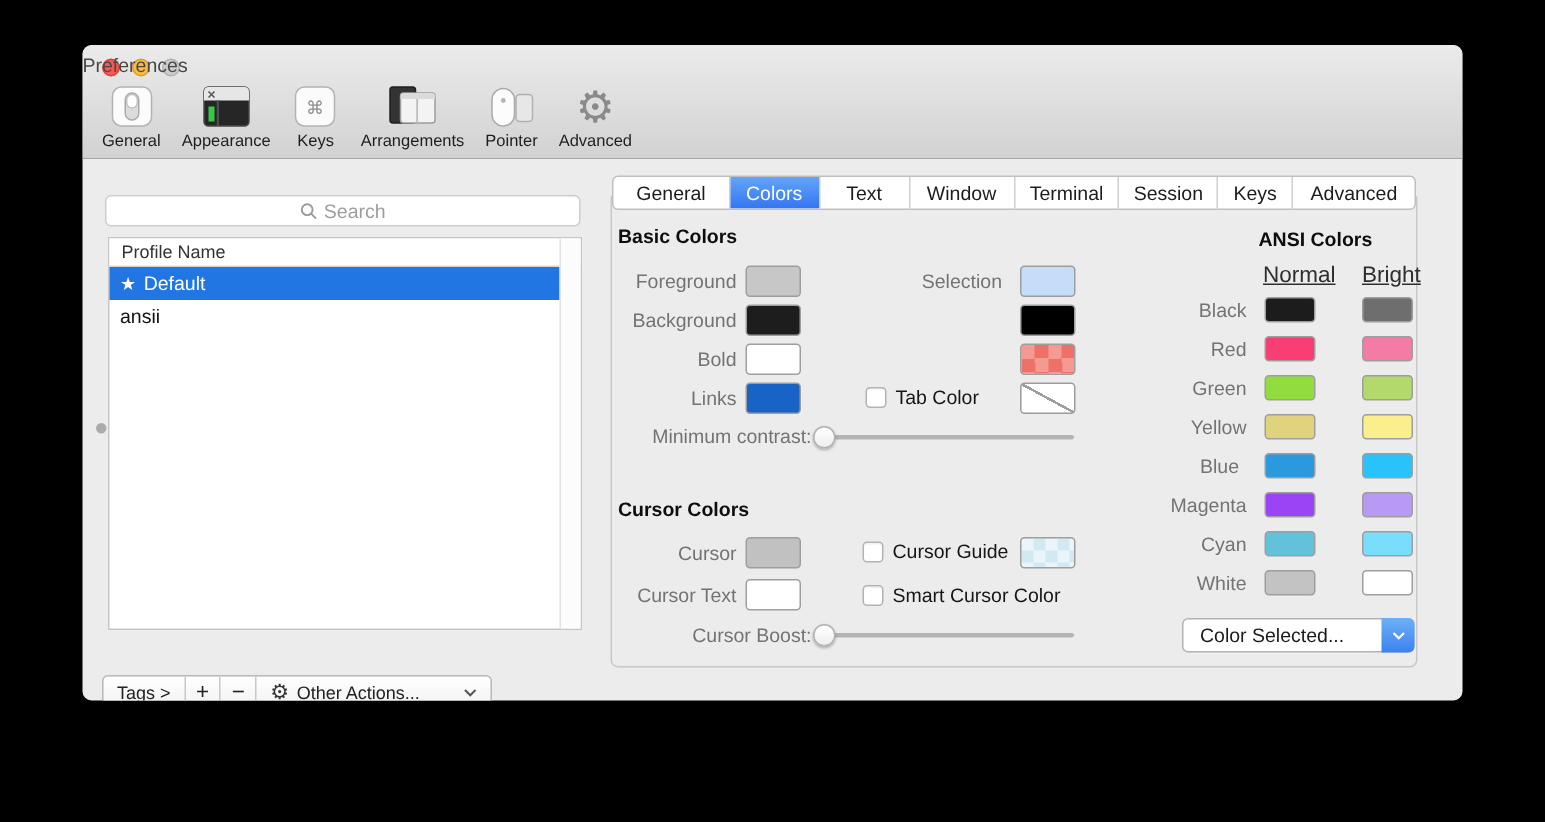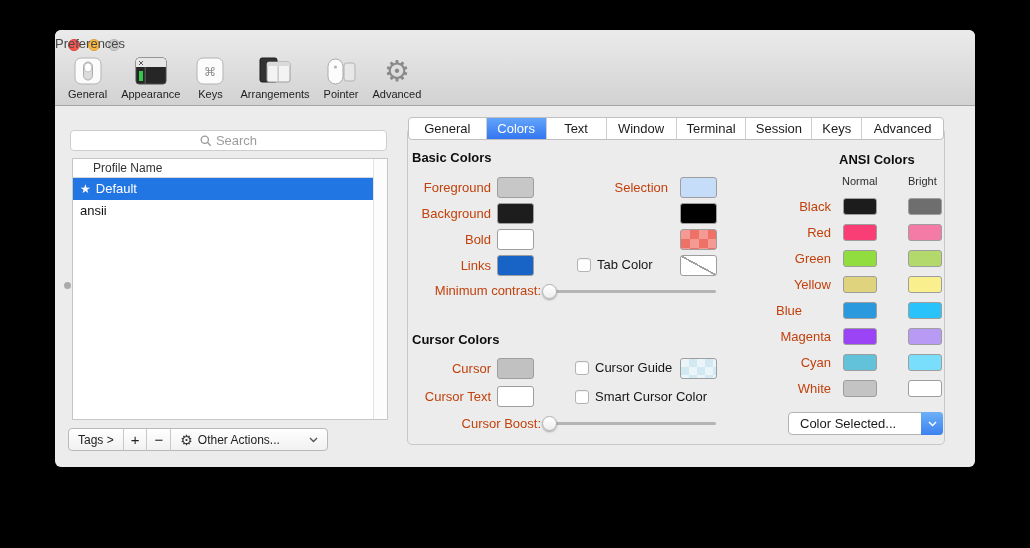--- a/index.html
+++ b/index.html
@@ -27,64 +27,64 @@
   .ticon { height:31px; display:flex; align-items:center; justify-content:center; }
   .gear-glyph { font-family:"DejaVu Sans",sans-serif; font-size:29px; line-height:29px; color:#8a8a8a; }
 
   
   .search { position:absolute; left:15px; top:100px; width:317px; height:21px;
     background:#fff; border:1px solid #cdcdcd; border-radius:4px;
     display:flex; align-items:center; justify-content:center; gap:4px; }
   .search span { font-size:13px; color:#9d9d9d; }
   .plist { position:absolute; left:17px; top:128px; width:316px; height:262px;
     background:#fff; border:1px solid #c6c6c6; }
-  .plist-header { height:19px; line-height:18px; padding-left:20px; font-size:12px;
+  .plist-header { height:19px; line-height:18px; padding-left:8px; font-size:12px;
     color:#333; border-bottom:1px solid #d6d6d6; background:#fff; }
   .scrollcol { position:absolute; top:0; right:0; bottom:0; width:14px;
     border-left:1px solid #e2e2e2; background:#fcfcfc; }
   .prow { height:22px; line-height:22px; padding-left:7px; font-size:13px;
     color:#111; width:301px; white-space:nowrap; }
   .prow.sel { background:#2276e4; color:#fff; }
   .prow .star { font-family:"DejaVu Sans",sans-serif; font-size:12px; margin-right:5px; }
-  .fgroup { position:absolute; left:13px; top:398px; height:23px; display:flex;
+  .fgroup { position:absolute; left:13px; top:420px; height:23px; display:flex;
     background:linear-gradient(#ffffff,#f1f1f1); border:1px solid #b9b9b9; border-radius:4px; }
   .fseg { display:flex; align-items:center; font-size:12px; color:#222;
     border-right:1px solid #c8c8c8; padding:0 9px; gap:5px; }
   .fseg:last-child { border-right:none; }
   .fgear { font-family:"DejaVu Sans",sans-serif; font-size:14px; color:#333; }
   .side-dot { position:absolute; left:9px; top:252px; width:7px; height:7px;
     border-radius:50%; background:#ababab; }
 
   
   .tabbox { position:absolute; left:352px; top:98px; width:538px; height:317px;
     border:1px solid #c8c8c8; border-radius:5px; background:#ececec; }
   .tabbar { position:absolute; left:353px; top:87px; width:536px; height:23px;
     display:flex; background:#fff; border:1px solid #bfbfbf; border-radius:4px; overflow:hidden; }
   .tab { display:flex; align-items:center; justify-content:center; font-size:13px;
     color:#1c1c1c; border-right:1px solid #cecece; }
   .tab:last-child { border-right:none; }
   .tab.sel { background:linear-gradient(#63a4fa,#3376f1); color:#fff; }
 
   .sec-title { position:absolute; font-size:13px; font-weight:bold; color:#0e0e0e; }
-  .lbl { position:absolute; font-size:13px; color:#c2410c; text-align:right; height:21px; line-height:21px; }
+  .lbl { position:absolute; font-size:13px; color:#737373; text-align:right; height:21px; line-height:21px; }
   .swatch { position:absolute; width:37px; height:21px; background:var(--bg,#fff);
     border:1px solid #9e9e9e; border-radius:3px; }
   .swatch.sm { width:34px; height:17px; left:auto; }
   .checker { background:repeating-conic-gradient(var(--c2) 0% 25%, var(--c1) 0% 50%);
     background-size:18px 18px; }
   .checker.fine { background-size:16px 16px; }
   .diag { background:linear-gradient(to top right,#fff 47.5%,#9e9e9e 47.5%,#9e9e9e 52.5%,#fff 52.5%); }
   .checkbox { position:absolute; width:14px; height:14px; background:#fff;
     border:1px solid #b3b3b3; border-radius:3px; box-shadow:inset 0 1px 1px rgba(0,0,0,.06); }
   .chk-label { position:absolute; font-size:13px; color:#161616; height:16px; line-height:16px; }
   .slider-track { position:absolute; height:3px; background:#b4b4b4; border-radius:2px; }
   .slider-knob { position:absolute; width:15px; height:15px; border-radius:50%;
     background:linear-gradient(#ffffff,#eeeeee); border:1px solid #b2b2b2;
     box-shadow:0 1px 2px rgba(0,0,0,.3); }
-  .col-hdr { position:absolute; font-size:11px; color:#2e2e2e; }
+  .col-hdr { position:absolute; font-size:15px; color:#2e2e2e;text-decoration:underline; }
 
   .presets { position:absolute; left:733px; top:382px; width:155px; height:23px;
     background:#fff; border:1px solid #b3b3b3; border-radius:4px;
     font-size:13px; color:#1a1a1a; line-height:21px; padding-left:11px; }
   .presets-cap { position:absolute; right:-1px; top:-1px; width:22px; height:23px;
     border-radius:0 4px 4px 0; background:linear-gradient(#6db0f7,#3b82ef);
     display:flex; align-items:center; justify-content:center; }
 </style>
 </head>
 <body>
@@ -269,21 +269,21 @@
   <div class="swatch sm" style="left: 853px; top: 194px; --bg: #f47ba6;"></div>
 
   <div class="lbl" style="left:676px; width:100px; top:220px; height:17px; line-height:17px;">Green</div>
   <div class="swatch sm" style="left: 788px; top: 220px; --bg: #91dd40;"></div>
   <div class="swatch sm" style="left: 853px; top: 220px; --bg: #b3d86c;"></div>
 
   <div class="lbl" style="left:676px; width:100px; top:246px; height:17px; line-height:17px;">Yellow</div>
   <div class="swatch sm" style="left: 788px; top: 246px; --bg: #dfd37e;"></div>
   <div class="swatch sm" style="left: 853px; top: 246px; --bg: #f9ef8d;"></div>
 
-  <div class="lbl" style="left:647px; width:100px; top:272px; height:17px; line-height:17px;">Blue</div>
+  <div class="lbl" style="left:671px; width:100px; top:272px; height:17px; line-height:17px;">Blue</div>
   <div class="swatch sm" style="left: 788px; top: 272px; --bg: #2b99de;"></div>
   <div class="swatch sm" style="left: 853px; top: 272px; --bg: #29c2fb;"></div>
 
   <div class="lbl" style="left:676px; width:100px; top:298px; height:17px; line-height:17px;">Magenta</div>
   <div class="swatch sm" style="left: 788px; top: 298px; --bg: #9a44f6;"></div>
   <div class="swatch sm" style="left: 853px; top: 298px; --bg: #b899f4;"></div>
 
   <div class="lbl" style="left:676px; width:100px; top:324px; height:17px; line-height:17px;">Cyan</div>
   <div class="swatch sm" style="left: 788px; top: 324px; --bg: #62c2da;"></div>
   <div class="swatch sm" style="left: 853px; top: 324px; --bg: #78defb;"></div>

